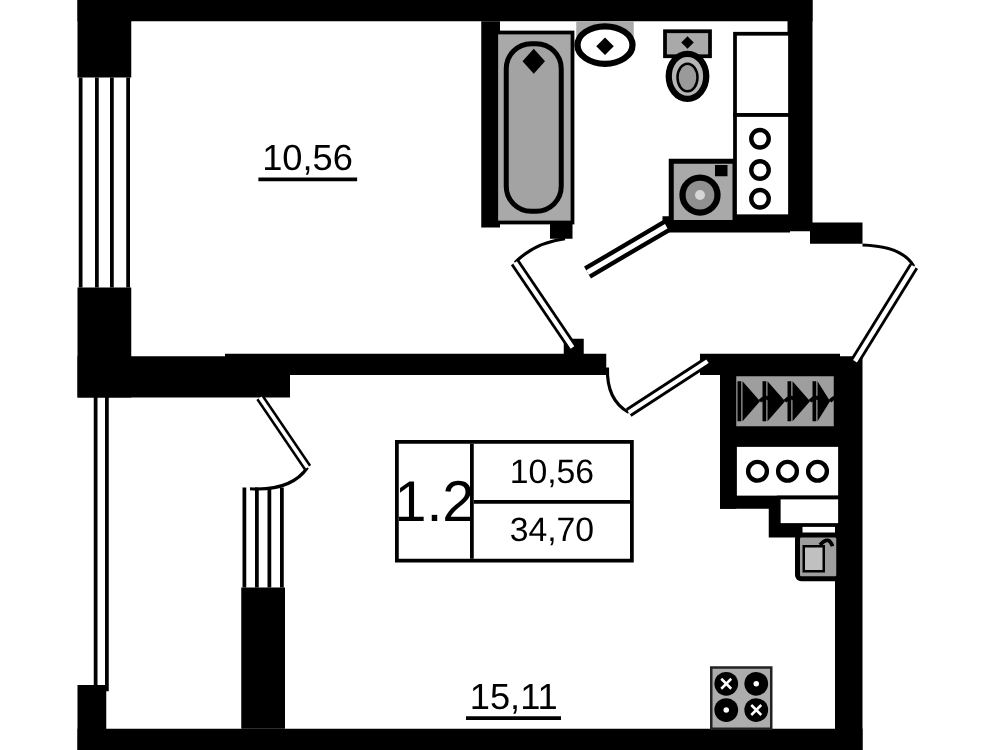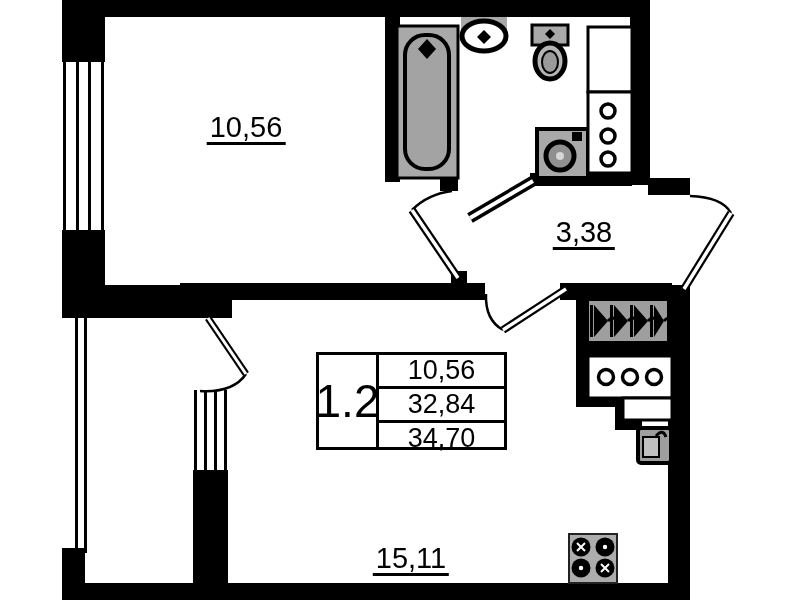--- a/index.html
+++ b/index.html
@@ -180,27 +180,25 @@
           <line x1="601" y1="572" x2="609" y2="564"></line>
     </g>
     <circle cx="605" cy="547" r="2.2" fill="#fff"></circle>
     <circle cx="581" cy="568" r="2.2" fill="#fff"></circle>
   </g>
 </svg>
 
 <div class="room-label" style="left:246px;top:112px;">10,56</div>
 
 
-<div class="room-label" style="left:584px;top:217px;">3,38</div>
 
 
 <div class="room-label" style="left:411px;top:495px;margin-top:48px;">15,11</div>
 
 <div class="info-table">
   <div class="info-left">1.2</div>
   <div class="info-right">
     <div class="info-row">10,56</div>
-    <div class="info-row">32,84</div>
     <div class="info-row">34,70</div>
   </div>
 </div>
 
 </div>
 
 </body></html>

